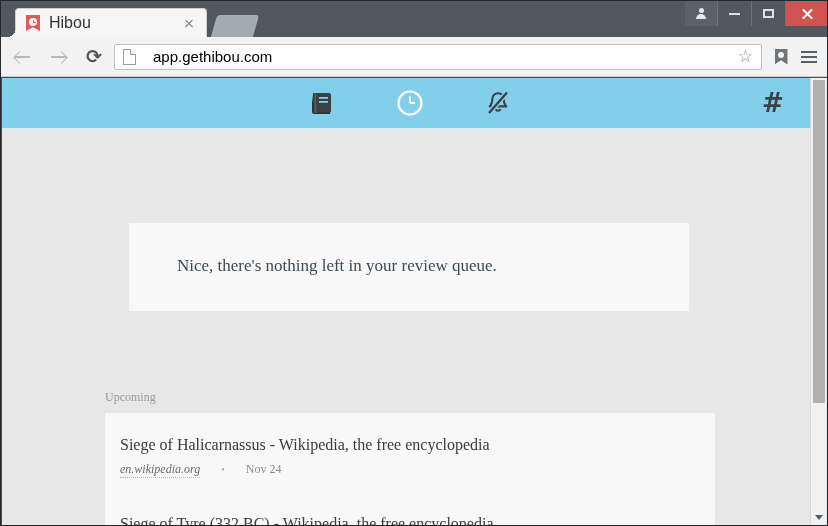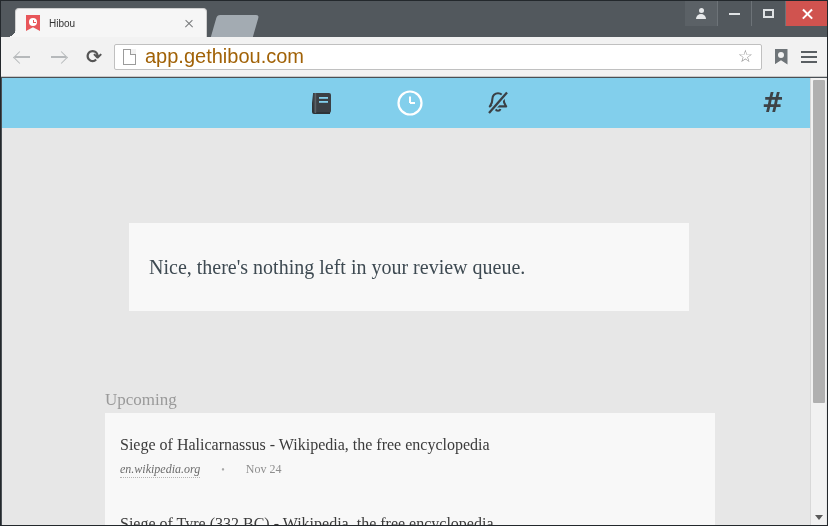--- a/index.html
+++ b/index.html
@@ -59,21 +59,21 @@
   .tab-favicon .hand-v {
     position: absolute; left: 7.5px; top: 4.5px;
     width: 1px; height: 3.5px; background: #e8565a;
   }
   .tab-favicon .hand-h {
     position: absolute; left: 7.5px; top: 7px;
     width: 3px; height: 1px; background: #e8565a;
   }
   .tab-title {
     margin-left: 8px;
-    font-size: 10px; color: #333;
+    font-size: 16px; color: #333;
     white-space: nowrap; overflow: hidden;
     flex: 1 1 auto;
   }
   .tab-close {
     width: 16px; height: 16px; margin-right: 9px;
     position: relative; flex: 0 0 auto; cursor: pointer;
   }
   .tab-close::before, .tab-close::after {
     content: ""; position: absolute; left: 3px; top: 7.5px;
     width: 10px; height: 1.4px; background: #77797b;
@@ -174,21 +174,21 @@
     width: 13px; height: 16px; margin-left: 8px; flex: 0 0 auto;
     background: #fff; border: 1px solid #9b9b9b;
     position: relative;
   }
   .page-icon::after {
     content: ""; position: absolute; right: -1px; top: -1px;
     width: 5px; height: 5px;
     background: #f2f2f2; border-left: 1px solid #9b9b9b; border-bottom: 1px solid #9b9b9b;
   }
   .url-text {
-    margin-left: 9px; font-size: 20px; color: #a16207;
+    margin-left: 17px; font-size: 15px; color: #000000;
     white-space: nowrap; overflow: hidden;
   }
   .star-glyph {
     margin-right: 8px; margin-left: 4px;
     font-size: 17px; color: #8d8d8d; line-height: 1;
     flex: 0 0 auto; cursor: pointer;
     font-family: "DejaVu Sans", sans-serif;
   }
   .extbtn {
     width: 26px; height: 28px; flex: 0 0 auto;
@@ -248,27 +248,27 @@
   
   .content {
     position: relative; width: 810px;
   }
   .notice-card {
     position: absolute; left: 127px; top: 95px;
     width: 560px; height: 88px;
     background: #f8f8f8;
   }
   .notice-text {
-    position: absolute; left: 20px; top: 33px;
-    font-size: 20px; color: #3e4a52;
+    position: absolute; left: 48px; top: 33px;
+    font-size: 17px; color: #3e4a52;
     font-family: "Liberation Serif", serif;
   }
   .upcoming-label {
     position: absolute; left: 103px; top: 262px;
-    font-size: 17px; color: #9a9a9a;
+    font-size: 12px; color: #9a9a9a;
     font-family: "Liberation Serif", serif;
   }
   .list-card {
     position: absolute; left: 103px; top: 285px;
     width: 610px; height: 170px;
     background: #f8f8f8;
   }
   .list-item { padding: 22px 0 14px 15px; }
   .item-title {
     font-size: 16px; color: #3b3b3b; line-height: 1.3;

